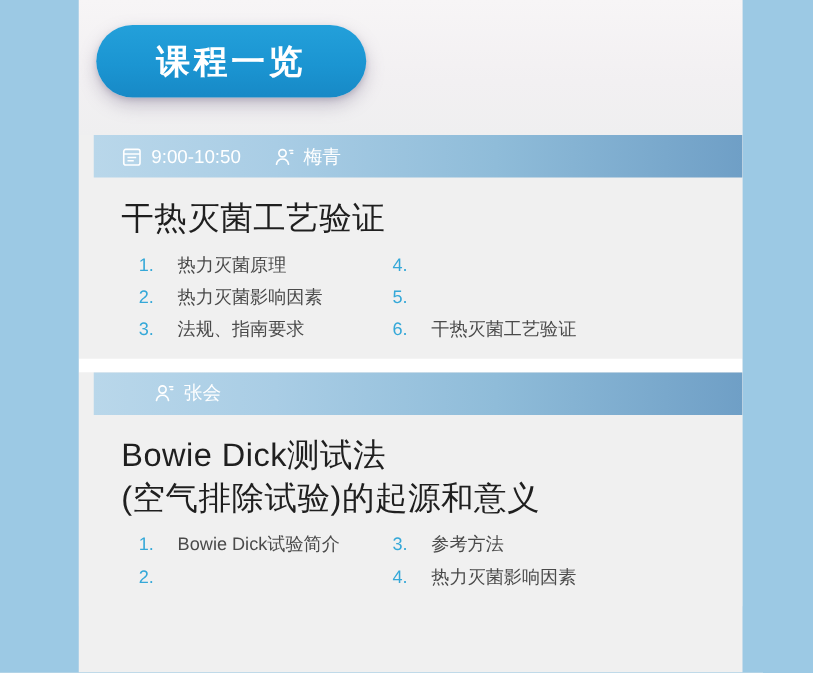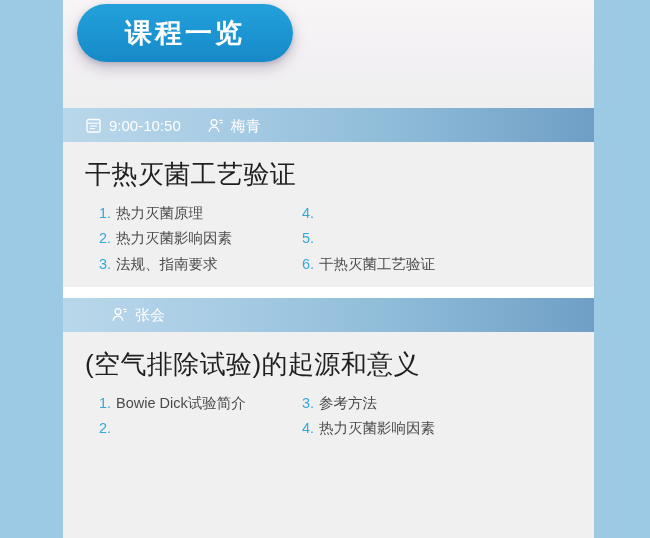--- a/index.html
+++ b/index.html
@@ -35,42 +35,42 @@
 
   
   .hero {
     position: relative;
     height: 108px;
     background: linear-gradient(180deg, #f7f5f6 0%, #f2f0f2 60%, #efeff0 100%);
   }
   .pill {
     position: absolute;
     left: 14px;
-    top: 4px;
+    top: 20px;
     width: 216px;
     height: 58px;
     border-radius: 29px;
     background: linear-gradient(180deg, #23a0da 0%, #1b95d2 55%, #1789c6 100%);
     box-shadow: 0 6px 14px rgba(120, 110, 140, 0.38),
                 0 2px 4px rgba(110, 100, 130, 0.25);
     display: flex;
     align-items: center;
     justify-content: center;
   }
   .pill-text {
     color: #ffffff;
     font-size: 27px;
     font-weight: bold;
     letter-spacing: 3px;
     line-height: 1;
     white-space: nowrap;
   }
 
   
-  .session { background: #f0f0f0; }
+  .session { background: #f0f0f0; padding-left: 12px; }
 
   .session-bar {
     height: 34px;
     background: linear-gradient(90deg,
                 #b9d7ea 0%,
                 #a9cde5 28%,
                 #8fbcd9 62%,
                 #6f9fc6 100%);
     display: flex;
     align-items: center;
@@ -126,21 +126,21 @@
     align-items: baseline;
     font-size: 14.5px;
     line-height: 1.15;
     white-space: nowrap;
   }
   .topic-num {
     color: #35a8d8;
     margin-right: 5px;
     flex: 0 0 auto;
   }
-  .topic-label { color: #4a4a4a; }
+  .topic-label { color: #4a4a4a; margin-left: 14px; }
 
   .session-sep {
     height: 11px;
     background: #ffffff;
   }
 </style>
 </head>
 <body>
 
 <div class="page">
@@ -226,20 +226,21 @@
               <line x1="12.6" y1="3.3" x2="15.2" y2="3.3" stroke="#ffffff" stroke-width="1.2" stroke-linecap="round"></line>
               <line x1="13.6" y1="5.6" x2="15.2" y2="5.6" stroke="#ffffff" stroke-width="1.2" stroke-linecap="round"></line>
             </svg>
           </span>
           <span class="bar-text">张会</span>
         </div>
       </div>
 
       <div class="session-body">
         <h2 class="session-title">
+          <span class="tline">Bowie Dick测试法</span>
           <span class="tline">(空气排除试验)的起源和意义</span>
         </h2>
 
         <div class="topics">
           <div class="topic">
             <span class="topic-num">1.</span>
             <span class="topic-label">Bowie Dick试验简介</span>
           </div>
           <div class="topic">
             <span class="topic-num">3.</span>

